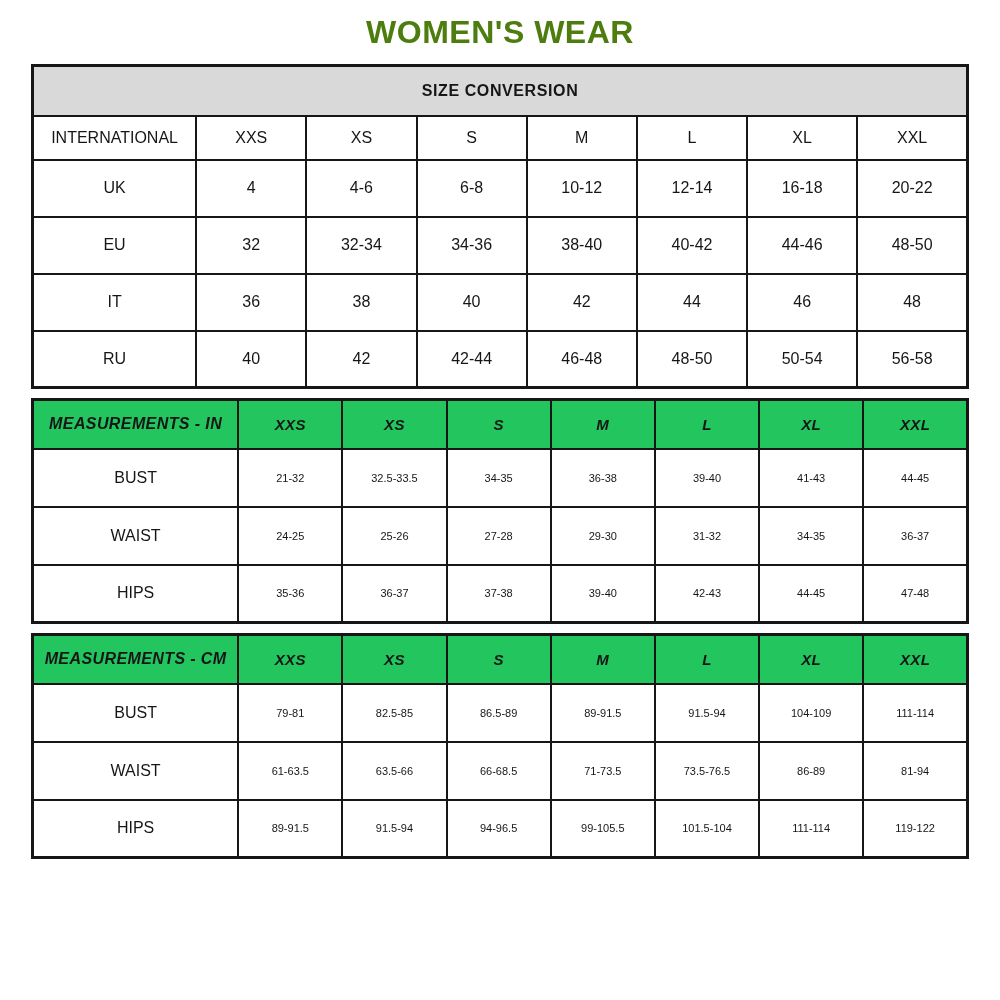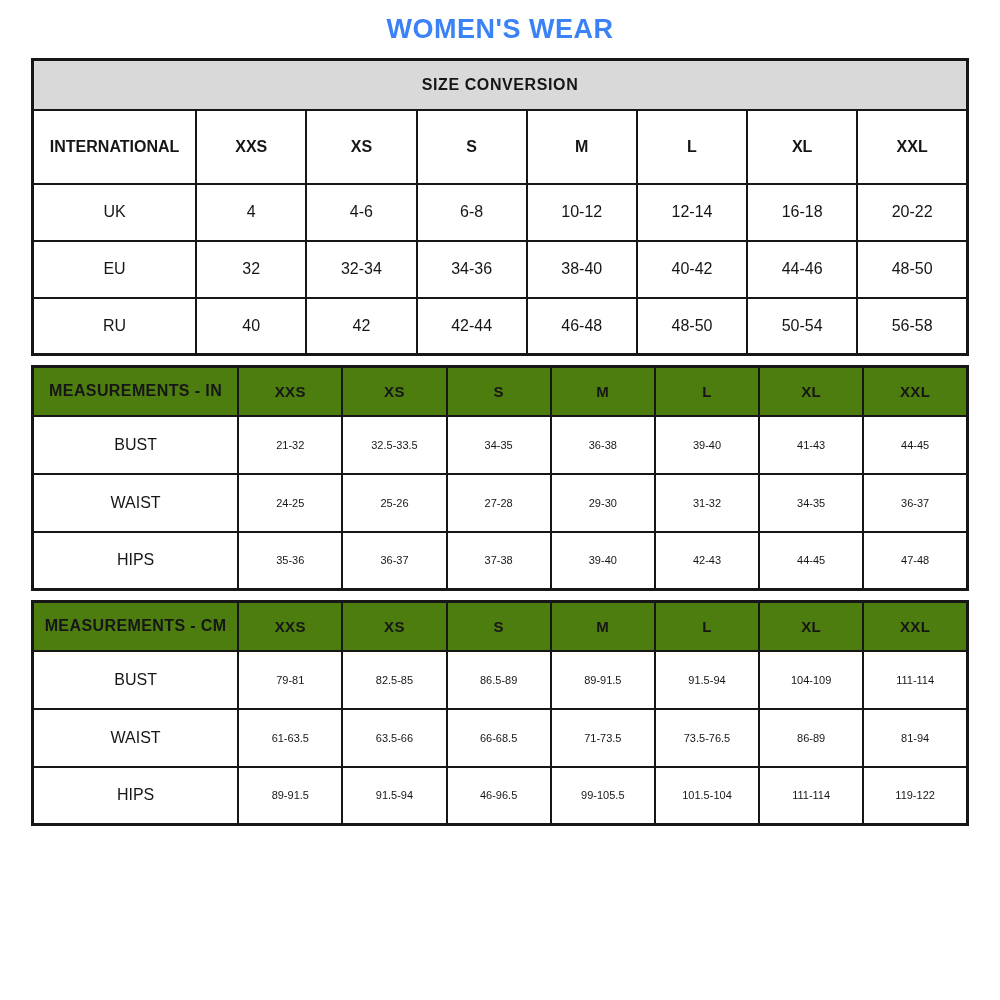--- a/index.html
+++ b/index.html
@@ -10,25 +10,25 @@
     color: #161616;
   }
   .page {
     width: 1000px;
     height: 1000px;
     padding: 14px 31px 0 31px;
     overflow: hidden;
   }
   .page-title {
     text-align: center;
-    font-size: 27px;
+    font-size: 32px;
     font-weight: 700;
     letter-spacing: 0.5px;
     margin-bottom: 13px;
-    color: #3b82f6;
+    color: #4d7c0f;
   }
   table {
     width: 100%;
     border-collapse: collapse;
     table-layout: fixed;
     border: 3px solid #161616;
     margin-bottom: 9px;
   }
   td {
     border: 2px solid #161616;
@@ -41,28 +41,29 @@
   td.banner {
     background: #d9d9d9;
     font-weight: 700;
     font-size: 15px;
     letter-spacing: 0.6px;
     height: 50px;
   }
   
   #size-table td { height: 57px; font-size: 16px; }
   #size-table td.banner { height: 50px; }
-  #size-table .head { background: #ffffff; font-weight: 700; height: 74px; }
+  #size-table .head { background: #ffffff; font-weight: 400; height: 44px; }
   
   .meas-table .head {
-    background: #4d7c0f;
+    background: #22c55e;
     font-weight: 700;
     font-size: 15px;
     letter-spacing: 0.4px;
     height: 49px;
+    font-style: italic;
   }
   .meas-table td { height: 58px; }
   .meas-table .label-cell { font-size: 16px; }
   .meas-table .val { font-size: 11px; }
   #size-table .label-cell { font-size: 16px; }
 </style>
 </head>
 <body>
 
 <div class="page">
@@ -101,20 +102,30 @@
           <td class="label-cell">EU</td>
           <td class="val">32</td>
           <td class="val">32-34</td>
           <td class="val">34-36</td>
           <td class="val">38-40</td>
           <td class="val">40-42</td>
           <td class="val">44-46</td>
           <td class="val">48-50</td>
         </tr>
         <tr>
+          <td class="label-cell">IT</td>
+          <td class="val">36</td>
+          <td class="val">38</td>
+          <td class="val">40</td>
+          <td class="val">42</td>
+          <td class="val">44</td>
+          <td class="val">46</td>
+          <td class="val">48</td>
+        </tr>
+        <tr>
           <td class="label-cell">RU</td>
           <td class="val">40</td>
           <td class="val">42</td>
           <td class="val">42-44</td>
           <td class="val">46-48</td>
           <td class="val">48-50</td>
           <td class="val">50-54</td>
           <td class="val">56-58</td>
         </tr>
       </tbody>
@@ -202,21 +213,21 @@
           <td class="val">66-68.5</td>
           <td class="val">71-73.5</td>
           <td class="val">73.5-76.5</td>
           <td class="val">86-89</td>
           <td class="val">81-94</td>
         </tr>
         <tr>
           <td class="label-cell">HIPS</td>
           <td class="val">89-91.5</td>
           <td class="val">91.5-94</td>
-          <td class="val">46-96.5</td>
+          <td class="val">94-96.5</td>
           <td class="val">99-105.5</td>
           <td class="val">101.5-104</td>
           <td class="val">111-114</td>
           <td class="val">119-122</td>
         </tr>
       </tbody>
     </table>
 </div>
 
 </body></html>

